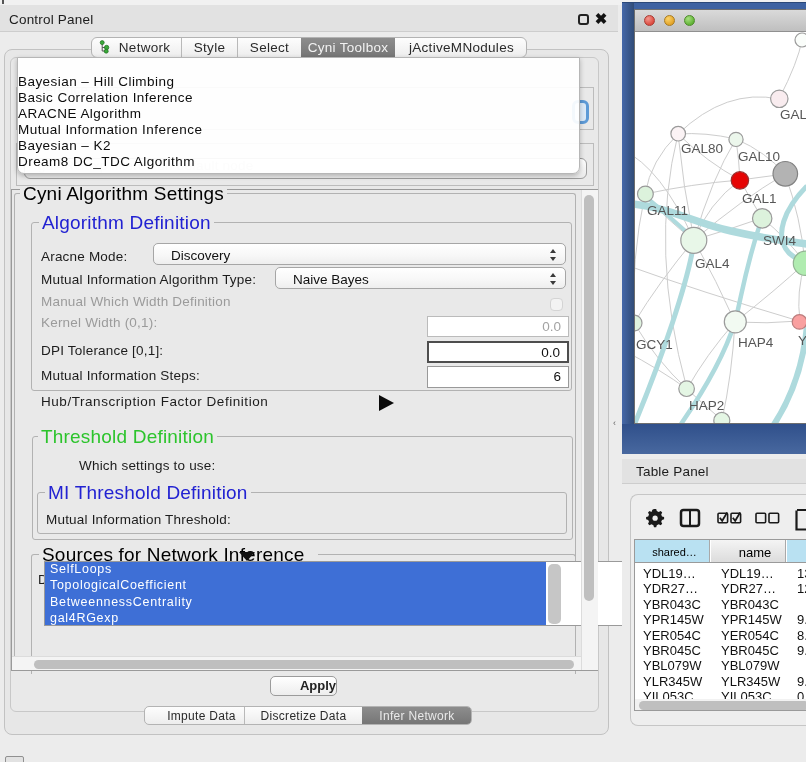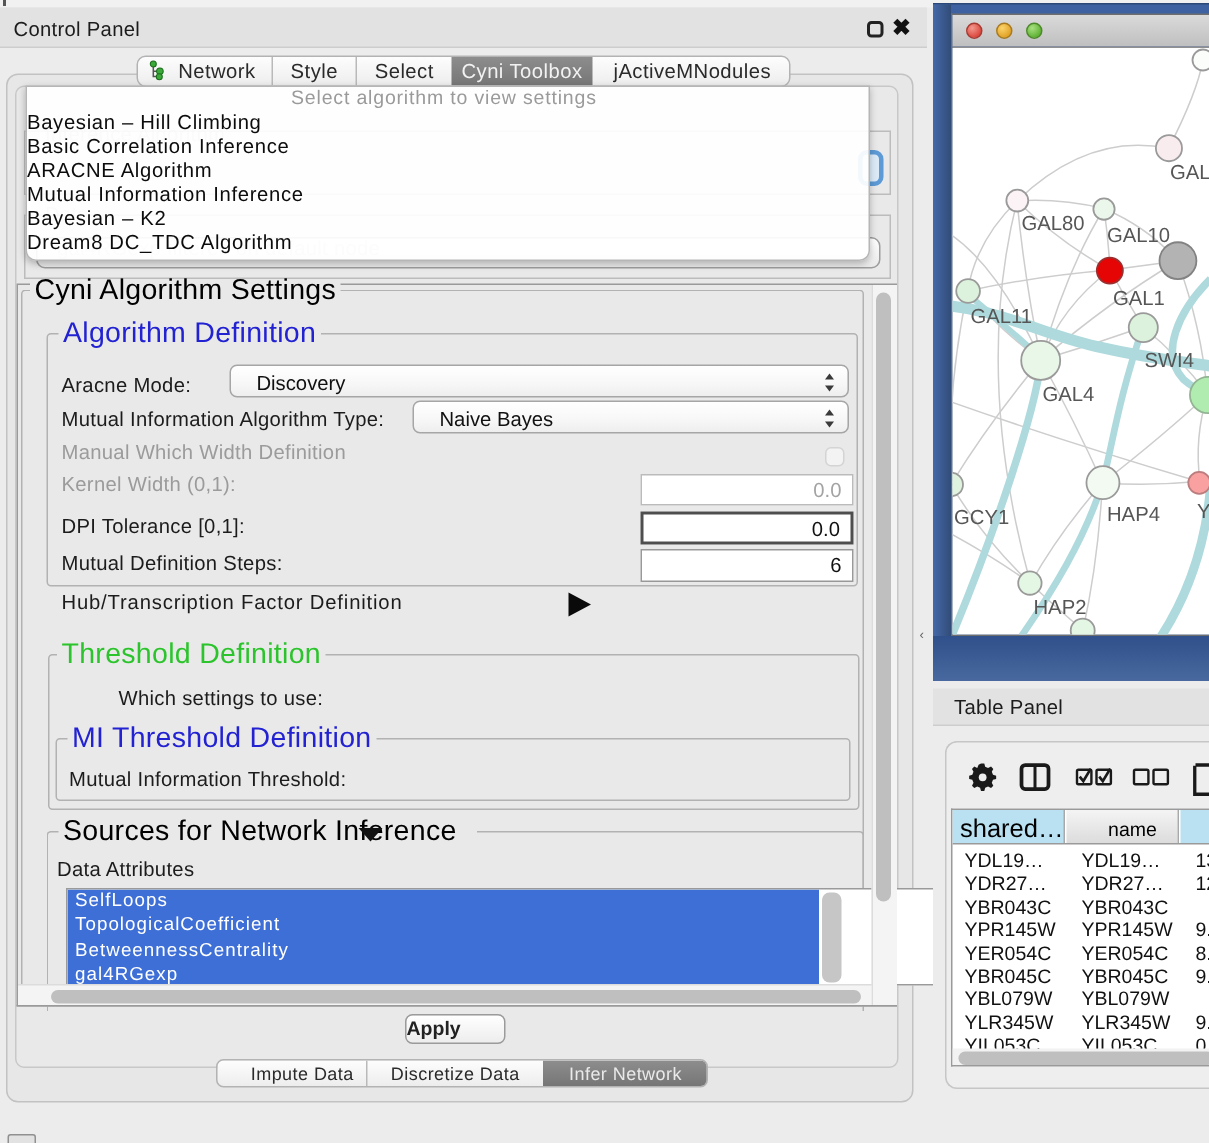--- a/index.html
+++ b/index.html
@@ -73,59 +73,58 @@
   <div class="combo" style="left:275px;top:262px;width:291px;height:22px">
       <span class="tx">Naive Bayes</span>
       <span class="spin"></span>
     </div>
   <div class="lbl b gray" style="left:41px;top:289px">Manual Which Width Definition</div>
   <div class="a" style="left:550px;top:293px;width:13px;height:13px;background:#f3f3f3;border:1px solid #d4d4d4;border-radius:4px"></div>
   <div class="lbl b gray" style="left:41px;top:310px">Kernel Width (0,1):</div>
   <div class="field" style="left:427px;top:311px;width:142px;height:21px;border-color:#bbb;color:#a3a3a3">0.0</div>
   <div class="lbl b" style="left:41px;top:338px">DPI Tolerance [0,1]:</div>
   <div class="field" style="left:427px;top:336px;width:142px;height:22px;border:2px solid #4e4e4e">0.0</div>
-  <div class="lbl b" style="left:41px;top:363px">Mutual Definition Steps:</div>
+  <div class="lbl b" style="left:41px;top:363px">Mutual Information Steps:</div>
   <div class="field" style="left:427px;top:361px;width:142px;height:22px">6</div>
   <div class="lbl b" style="left:41px;top:389px;letter-spacing:0.55px">Hub/Transcription Factor Definition</div>
   <div class="a" style="left:379px;top:390px;border-top:8px solid transparent;border-bottom:8px solid transparent;border-left:15px solid #0a0a0a"></div>
 
   <div class="grp" style="left:32px;top:431px;width:541px;height:104px">
     <div class="gtitle" style="left:5px;color:#2cc42c;background:#e9e9e9">Threshold Definition</div>
   </div>
   <div class="lbl b" style="left:79px;top:453px">Which settings to use:</div>
   <div class="grp" style="left:37px;top:487px;width:530px;height:42px">
     <div class="gtitle" style="left:7px;color:#2222d2;background:#e9e9e9">MI Threshold Definition</div>
   </div>
   <div class="lbl b" style="left:46px;top:507px">Mutual Information Threshold:</div>
 
   <div class="grp" style="left:31px;top:549px;width:545px;height:120px;border-bottom:none;border-radius:3px 3px 0 0">
     <div class="gtitle" style="left:7px;background:#e9e9e9">Sources for Network Inference &nbsp;</div>
   </div>
   <div class="a" style="left:239px;top:547px;border-left:8px solid transparent;border-right:8px solid transparent;border-top:9px solid #111"></div>
   <div class="lbl b" style="left:38px;top:567px">Data Attributes</div>
-  <div class="a" style="left:44px;top:587px;width:584px;height:65px;background:#fff;border:1px solid #9a9a9a;overflow:hidden">
+  <div class="a" style="left:44px;top:556px;width:584px;height:65px;background:#fff;border:1px solid #9a9a9a;overflow:hidden">
     <div class="a" style="left:0;top:0;width:501px;height:65px;background:#3e6fd6"></div>
     <div class="a" style="left:5px;top:-1px;font-size:12.5px;letter-spacing:0.7px;line-height:16.4px;color:#fff">SelfLoops<br>TopologicalCoefficient<br>BetweennessCentrality<br>gal4RGexp</div>
     <div class="thumb" style="left:503px;top:2px;width:13px;height:60px;background:#c6c6c6"></div>
   </div>
 
   <div class="a" style="left:581px;top:185px;width:17px;height:480px;background:#f4f4f4;border-left:1px solid #dcdcdc"></div>
   <div class="thumb" style="left:584px;top:190px;width:10px;height:406px"></div>
   <div class="a" style="left:12px;top:651px;width:569px;height:14px;background:#f4f4f4;border-top:1px solid #dcdcdc"></div>
   <div class="thumb" style="left:34px;top:655px;width:540px;height:8.5px"></div>
   <div class="a" style="left:11px;top:665px;width:587px;height:1px;background:#9a9a9a"></div>
 
-  <div class="a" style="left:270px;top:671px;width:67px;height:20px;background:linear-gradient(#ffffff,#ededed);border:1px solid #9b9b9b;border-radius:5px;text-align:left;font-size:13px;font-weight:bold;color:#222;line-height:18px">Apply</div>
+  <div class="a" style="left:270px;top:671px;width:67px;height:20px;background:linear-gradient(#ffffff,#ededed);border:1px solid #9b9b9b;border-radius:5px;text-align:right;font-size:13px;font-weight:bold;color:#222;line-height:18px">Apply</div>
 
   <div class="a" style="left:144px;top:701px;width:328px;height:19px;background:linear-gradient(#fdfdfd,#ededed);border:1px solid #b3b3b3;border-radius:5px;overflow:hidden;white-space:nowrap">
     <span class="tabtx b" style="width:99px;line-height:18px;font-size:12px;text-indent:14px">Impute Data</span><span class="sep"></span><span class="tabtx b" style="width:117px;line-height:18px;font-size:12px">Discretize Data</span><span class="tabtx b" style="width:110px;line-height:18px;font-size:12px;background:linear-gradient(#8d8d8d,#767676);color:#e9e9e9">Infer Network</span>
   </div>
 
   <div class="a" style="left:17px;top:52px;width:563px;height:117px;background:rgba(255,255,255,0.93);border:1px solid #b6b6b6;border-radius:0 0 7px 7px;box-shadow:0 2px 5px rgba(0,0,0,0.25)">
-    <div class="a" style="left:176px;top:0;font-size:13px;letter-spacing:0.55px;line-height:14px;color:#9a9a9a">Select algorithm to view settings</div>
     <div class="a" style="left:0;top:16px;font-size:13.5px;letter-spacing:0.45px;line-height:16px;color:#0c0c0c">Bayesian – Hill Climbing<br>Basic Correlation Inference<br><span class="b">ARACNE Algorithm</span><br>Mutual Information Inference<br>Bayesian – K2<br>Dream8 DC_TDC Algorithm</div>
   </div>
 </div>
 
 <div class="a" style="left:613px;top:418px;width:6px;height:10px;font-size:9px;color:#666;line-height:10px">‹</div>
 
 <div class="a" style="left:622px;top:2px;width:184px;height:452px;background:#3e62a1;border-top:1px solid #2b4878"></div>
 <div class="a" style="left:622px;top:3px;width:12px;height:421px;background:linear-gradient(90deg,#4568a9,#314c77)"></div>
 <div class="a" style="left:622px;top:424px;width:184px;height:30px;background:linear-gradient(#30508b,#48689f)"></div>
 <div class="a" style="left:634px;top:9px;width:172px;height:415px;border:1px solid #6e6e6e;border-right:none">
@@ -234,21 +233,21 @@
     <g fill="none" stroke="#1a1a1a" stroke-width="1.8">
       <path d="M75.8 9.8 L78.2 12.8 L83.2 4.4"></path>
       <path d="M88.8 9.8 L91.2 12.8 L96.2 4.4"></path>
     </g>
     <g fill="none" stroke="#1a1a1a" stroke-width="2.2">
       <path d="M153 2 L162 2 M152.5 2.5 L152.5 21.5 L162 21.5"></path>
     </g>
   </svg>
 
   <div class="a" style="left:12px;top:80px;width:172px;height:172px;background:#fff;border:1px solid #9a9a9a;border-right:none;overflow:hidden">
-    <div class="a" style="left:0;top:0;width:75px;height:22px;background:#b9e1f2;border-right:1px solid #a9a9a9;text-align:center;padding-left:5px;font-size:17px;line-height:25px;overflow:hidden">shared…</div>
+    <div class="a" style="left:0;top:0;width:75px;height:22px;background:#b9e1f2;border-right:1px solid #a9a9a9;text-align:center;padding-left:5px;font-size:11px;line-height:25px;overflow:hidden">shared…</div>
     <div class="a" style="left:76px;top:0;width:75px;height:22px;background:linear-gradient(#f4f4f4,#dcdcdc);border-right:1px solid #a9a9a9;text-align:center;padding-left:14px;font-size:13px;line-height:25px;overflow:hidden">name</div>
     <div class="a" style="left:152px;top:0;width:22px;height:22px;background:#b9e1f2;font-size:13px;line-height:22px"></div>
     <div class="a" style="left:0;top:22px;width:174px;height:1px;background:#9a9a9a"></div>
     <div class="a" style="left:8px;top:26px;font-size:13px;line-height:15.4px;color:#111">YDL19…<br>YDR27…<br>YBR043C<br>YPR145W<br>YER054C<br>YBR045C<br>YBL079W<br>YLR345W<br>YIL053C</div>
     <div class="a" style="left:86px;top:26px;font-size:13px;line-height:15.4px;color:#111">YDL19…<br>YDR27…<br>YBR043C<br>YPR145W<br>YER054C<br>YBR045C<br>YBL079W<br>YLR345W<br>YIL053C</div>
     <div class="a" style="left:162px;top:26px;font-size:13px;line-height:15.4px;color:#111">13<br>12<br><br>9.<br>8.<br>9.<br><br>9.<br>0.</div>
     <div class="a" style="left:0;top:159px;width:174px;height:13px;background:#f2f2f2"></div>
     <div class="thumb" style="left:4px;top:161px;width:170px;height:9px"></div>
   </div>
 </div>

